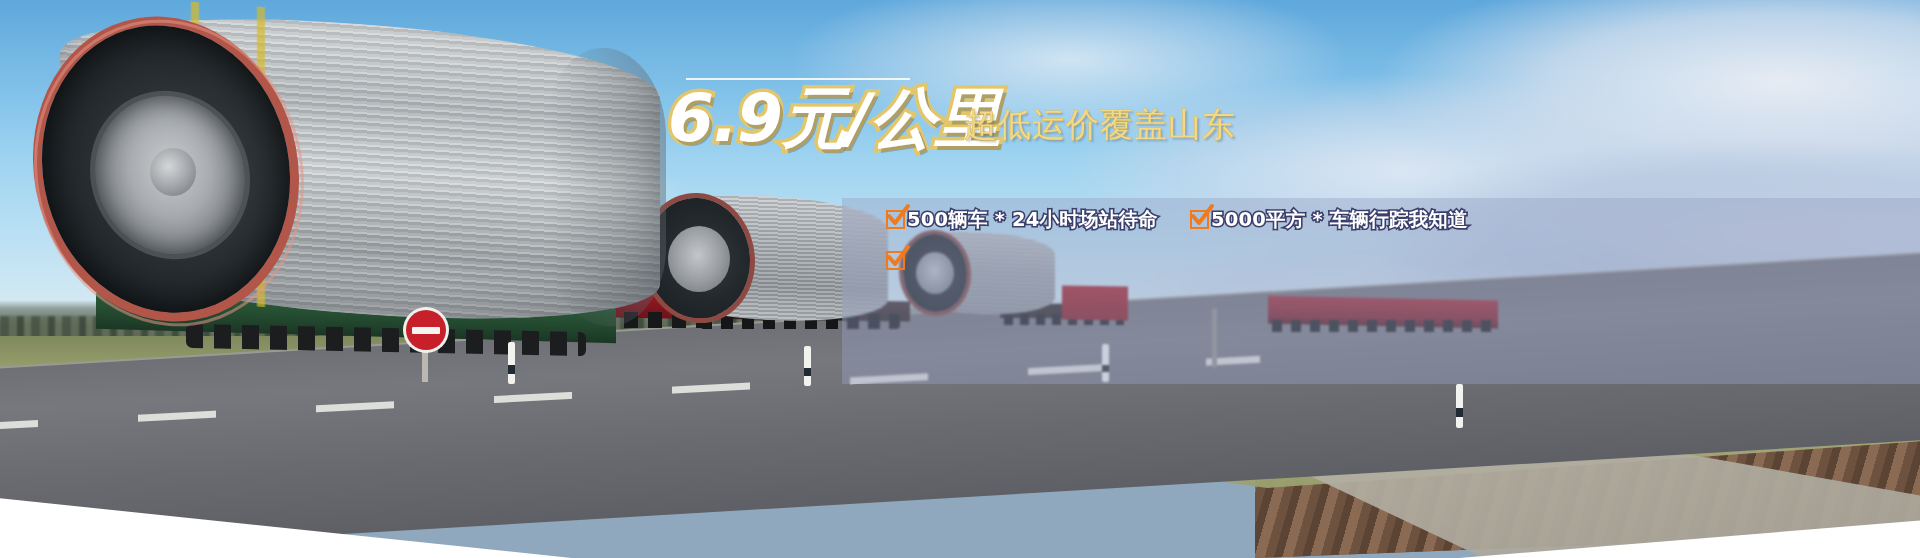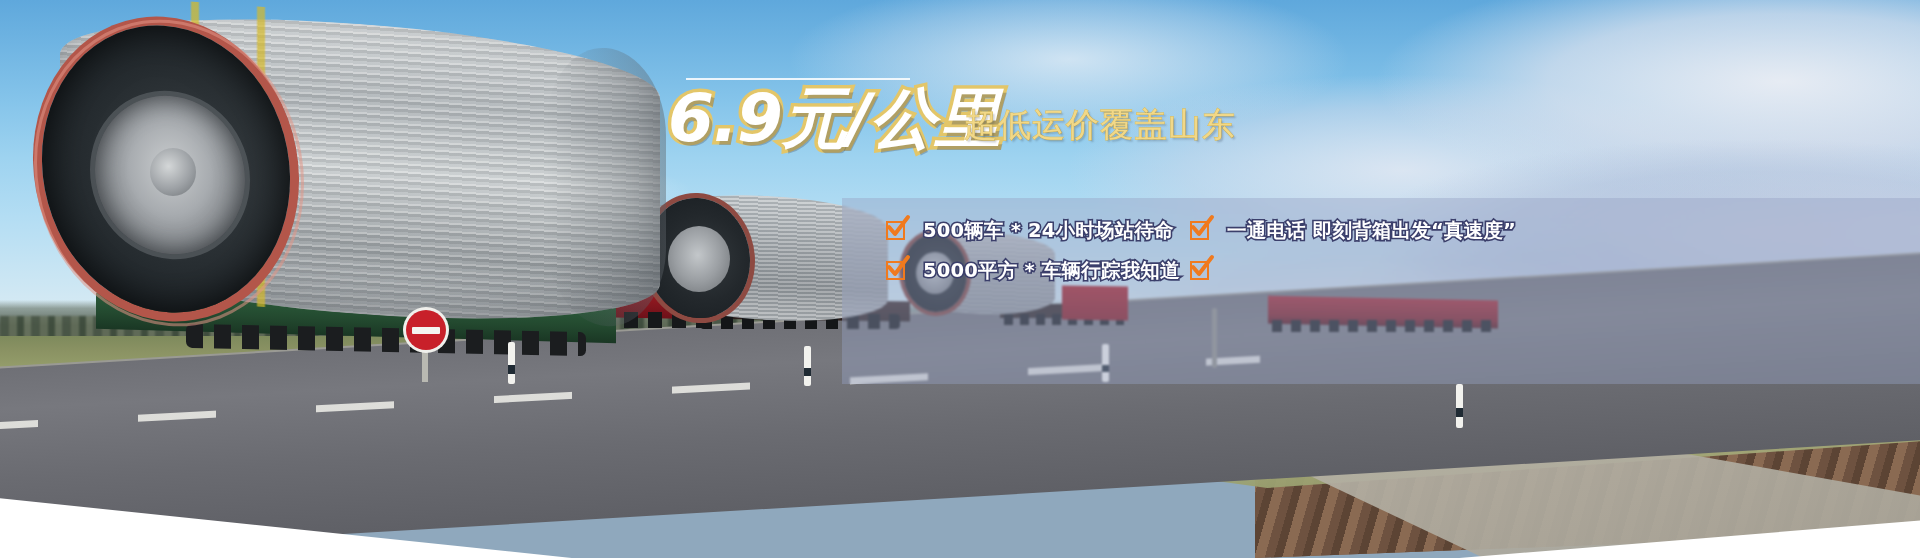--- a/index.html
+++ b/index.html
@@ -388,22 +388,22 @@
     position: absolute; inset: 0;
     display: grid;
     grid-template-columns: 290px 1fr;
     grid-template-rows: repeat(4, 1fr);
     padding: 12px 0 12px 20px;
     box-sizing: border-box;
     column-gap: 14px;
   }
   .feat {
     display: flex;
-    align-items: center;
-    gap: 18px;
+    align-items: flex-start;
+    gap: 2px;
     white-space: nowrap;
     padding-left: 24px;
   }
   .chk {
     position: relative;
     flex: 0 0 auto;
     width: 19px; height: 19px;
     border: 2px solid #f07a1e;
     box-sizing: border-box;
   }
@@ -494,28 +494,20 @@
 
       <div class="feat">
         <span class="chk">
           <svg width="26" height="26" viewBox="0 0 26 26" aria-hidden="true">
             <path d="M4 13 L10 20 L23 3" fill="none" stroke="#f07a1e" stroke-width="4" stroke-linecap="round" stroke-linejoin="round"></path>
           </svg>
         </span>
         <span class="feat-label">500辆车 * 24小时场站待命</span>
       </div>
 
-      <div class="feat">
-        <span class="chk">
-          <svg width="26" height="26" viewBox="0 0 26 26" aria-hidden="true">
-            <path d="M4 13 L10 20 L23 3" fill="none" stroke="#f07a1e" stroke-width="4" stroke-linecap="round" stroke-linejoin="round"></path>
-          </svg>
-        </span>
-        <span class="feat-label">一通电话 即刻背箱出发“真速度”</span>
-      </div>
 
       <div class="feat">
         <span class="chk">
           <svg width="26" height="26" viewBox="0 0 26 26" aria-hidden="true">
             <path d="M4 13 L10 20 L23 3" fill="none" stroke="#f07a1e" stroke-width="4" stroke-linecap="round" stroke-linejoin="round"></path>
           </svg>
         </span>
         <span class="feat-label">5000平方 * 车辆行踪我知道</span>
       </div>
 

